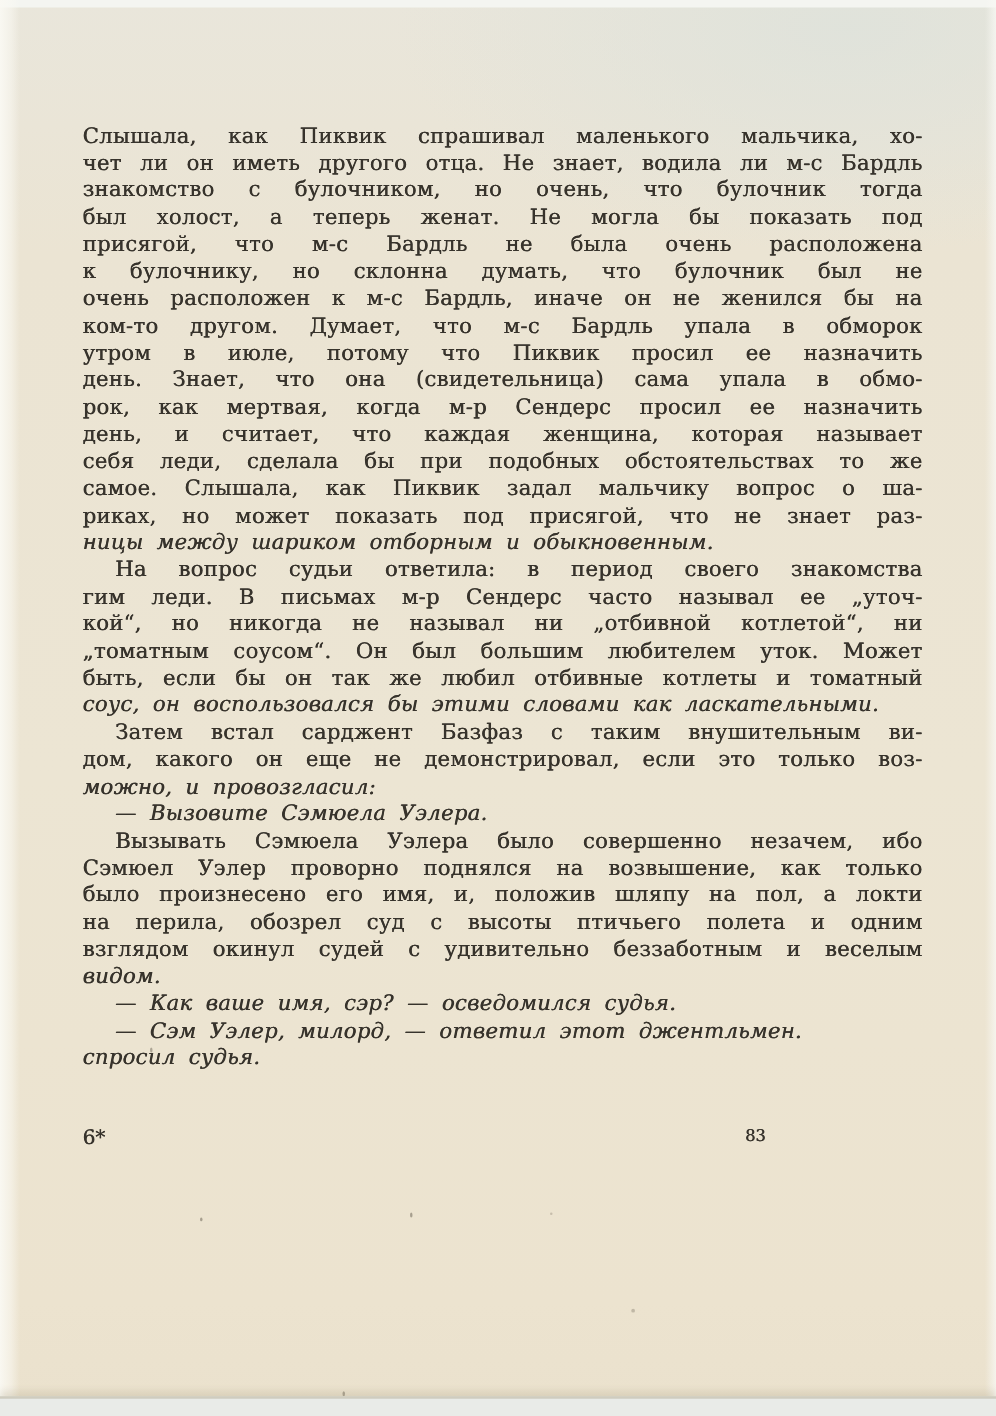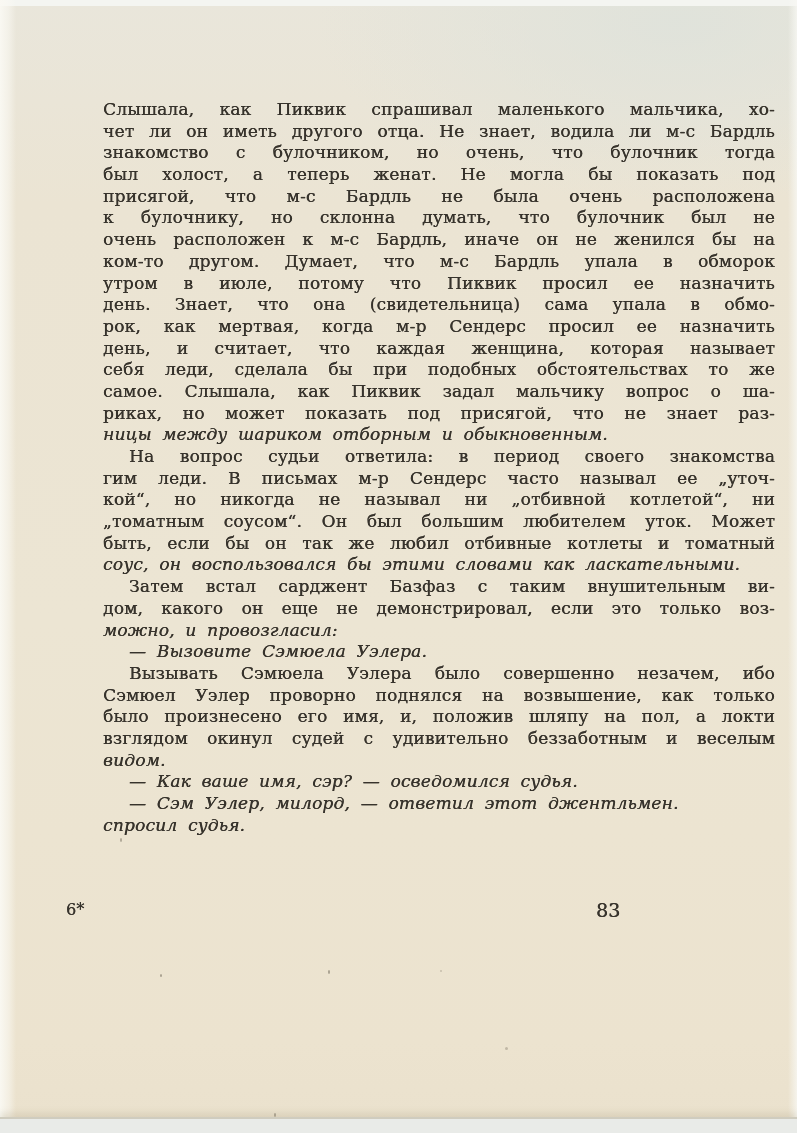--- a/index.html
+++ b/index.html
@@ -36,21 +36,20 @@
     background: #e9ebe8;
     border-top: 2px solid rgba(176,166,142,0.45);
     box-shadow: 0 -4px 6px rgba(170,158,130,0.25);
   }
   
   .textblock {
     position: absolute;
     left: 66px;
     top: 99px;
     width: 672px;
-    margin-left: 37px;
   }
   .para { margin: 0; padding: 0; }
   .line {
     height: 21.7px;
     line-height: 21.7px;
     font-size: 17px;
     letter-spacing: 0.2px;
     word-spacing: 2.5px;
     overflow: hidden;
     text-align: justify;
@@ -61,21 +60,21 @@
   .line.indent { padding-left: 26px; }
   .line.last { text-align-last: left; word-spacing: 5px; font-style: italic; }
   
   .footer-sig {
     position: absolute; left: 66px; top: 900px;
     font-size: 16px; line-height: 20px;
     text-shadow: 0.3px 0 0 currentColor;
   }
   .footer-page {
     position: absolute; left: 596px; top: 900px; width: 40px;
-    font-size: 19px; line-height: 20px;
+    font-size: 13px; line-height: 20px;
     text-shadow: 0.3px 0 0 currentColor;
   }
   
   .speck {
     position: absolute;
     background: #6f675a;
     border-radius: 50%;
     opacity: 0.55;
   }
   .speck.s1 { left: 160px; top: 974px; width: 2px; height: 3px; }
@@ -125,20 +124,21 @@
         <div class="line">дом, какого он еще не демонстрировал, если это только воз-</div>
         <div class="line last">можно, и провозгласил:</div>
       </div>
       <div class="para">
         <div class="line indent last">— Вызовите Сэмюела Уэлера.</div>
       </div>
       <div class="para">
         <div class="line indent">Вызывать Сэмюела Уэлера было совершенно незачем, ибо</div>
         <div class="line">Сэмюел Уэлер проворно поднялся на возвышение, как только</div>
         <div class="line">было произнесено его имя, и, положив шляпу на пол, а локти</div>
+        <div class="line">на перила, обозрел суд с высоты птичьего полета и одним</div>
         <div class="line">взглядом окинул судей с удивительно беззаботным и веселым</div>
         <div class="line last">видом.</div>
       </div>
       <div class="para">
         <div class="line indent last">— Как ваше имя, сэр? — осведомился судья.</div>
       </div>
       <div class="para">
         <div class="line indent last">— Сэм Уэлер, милорд, — ответил этот джентльмен.</div>
       </div>
       <div class="para">

